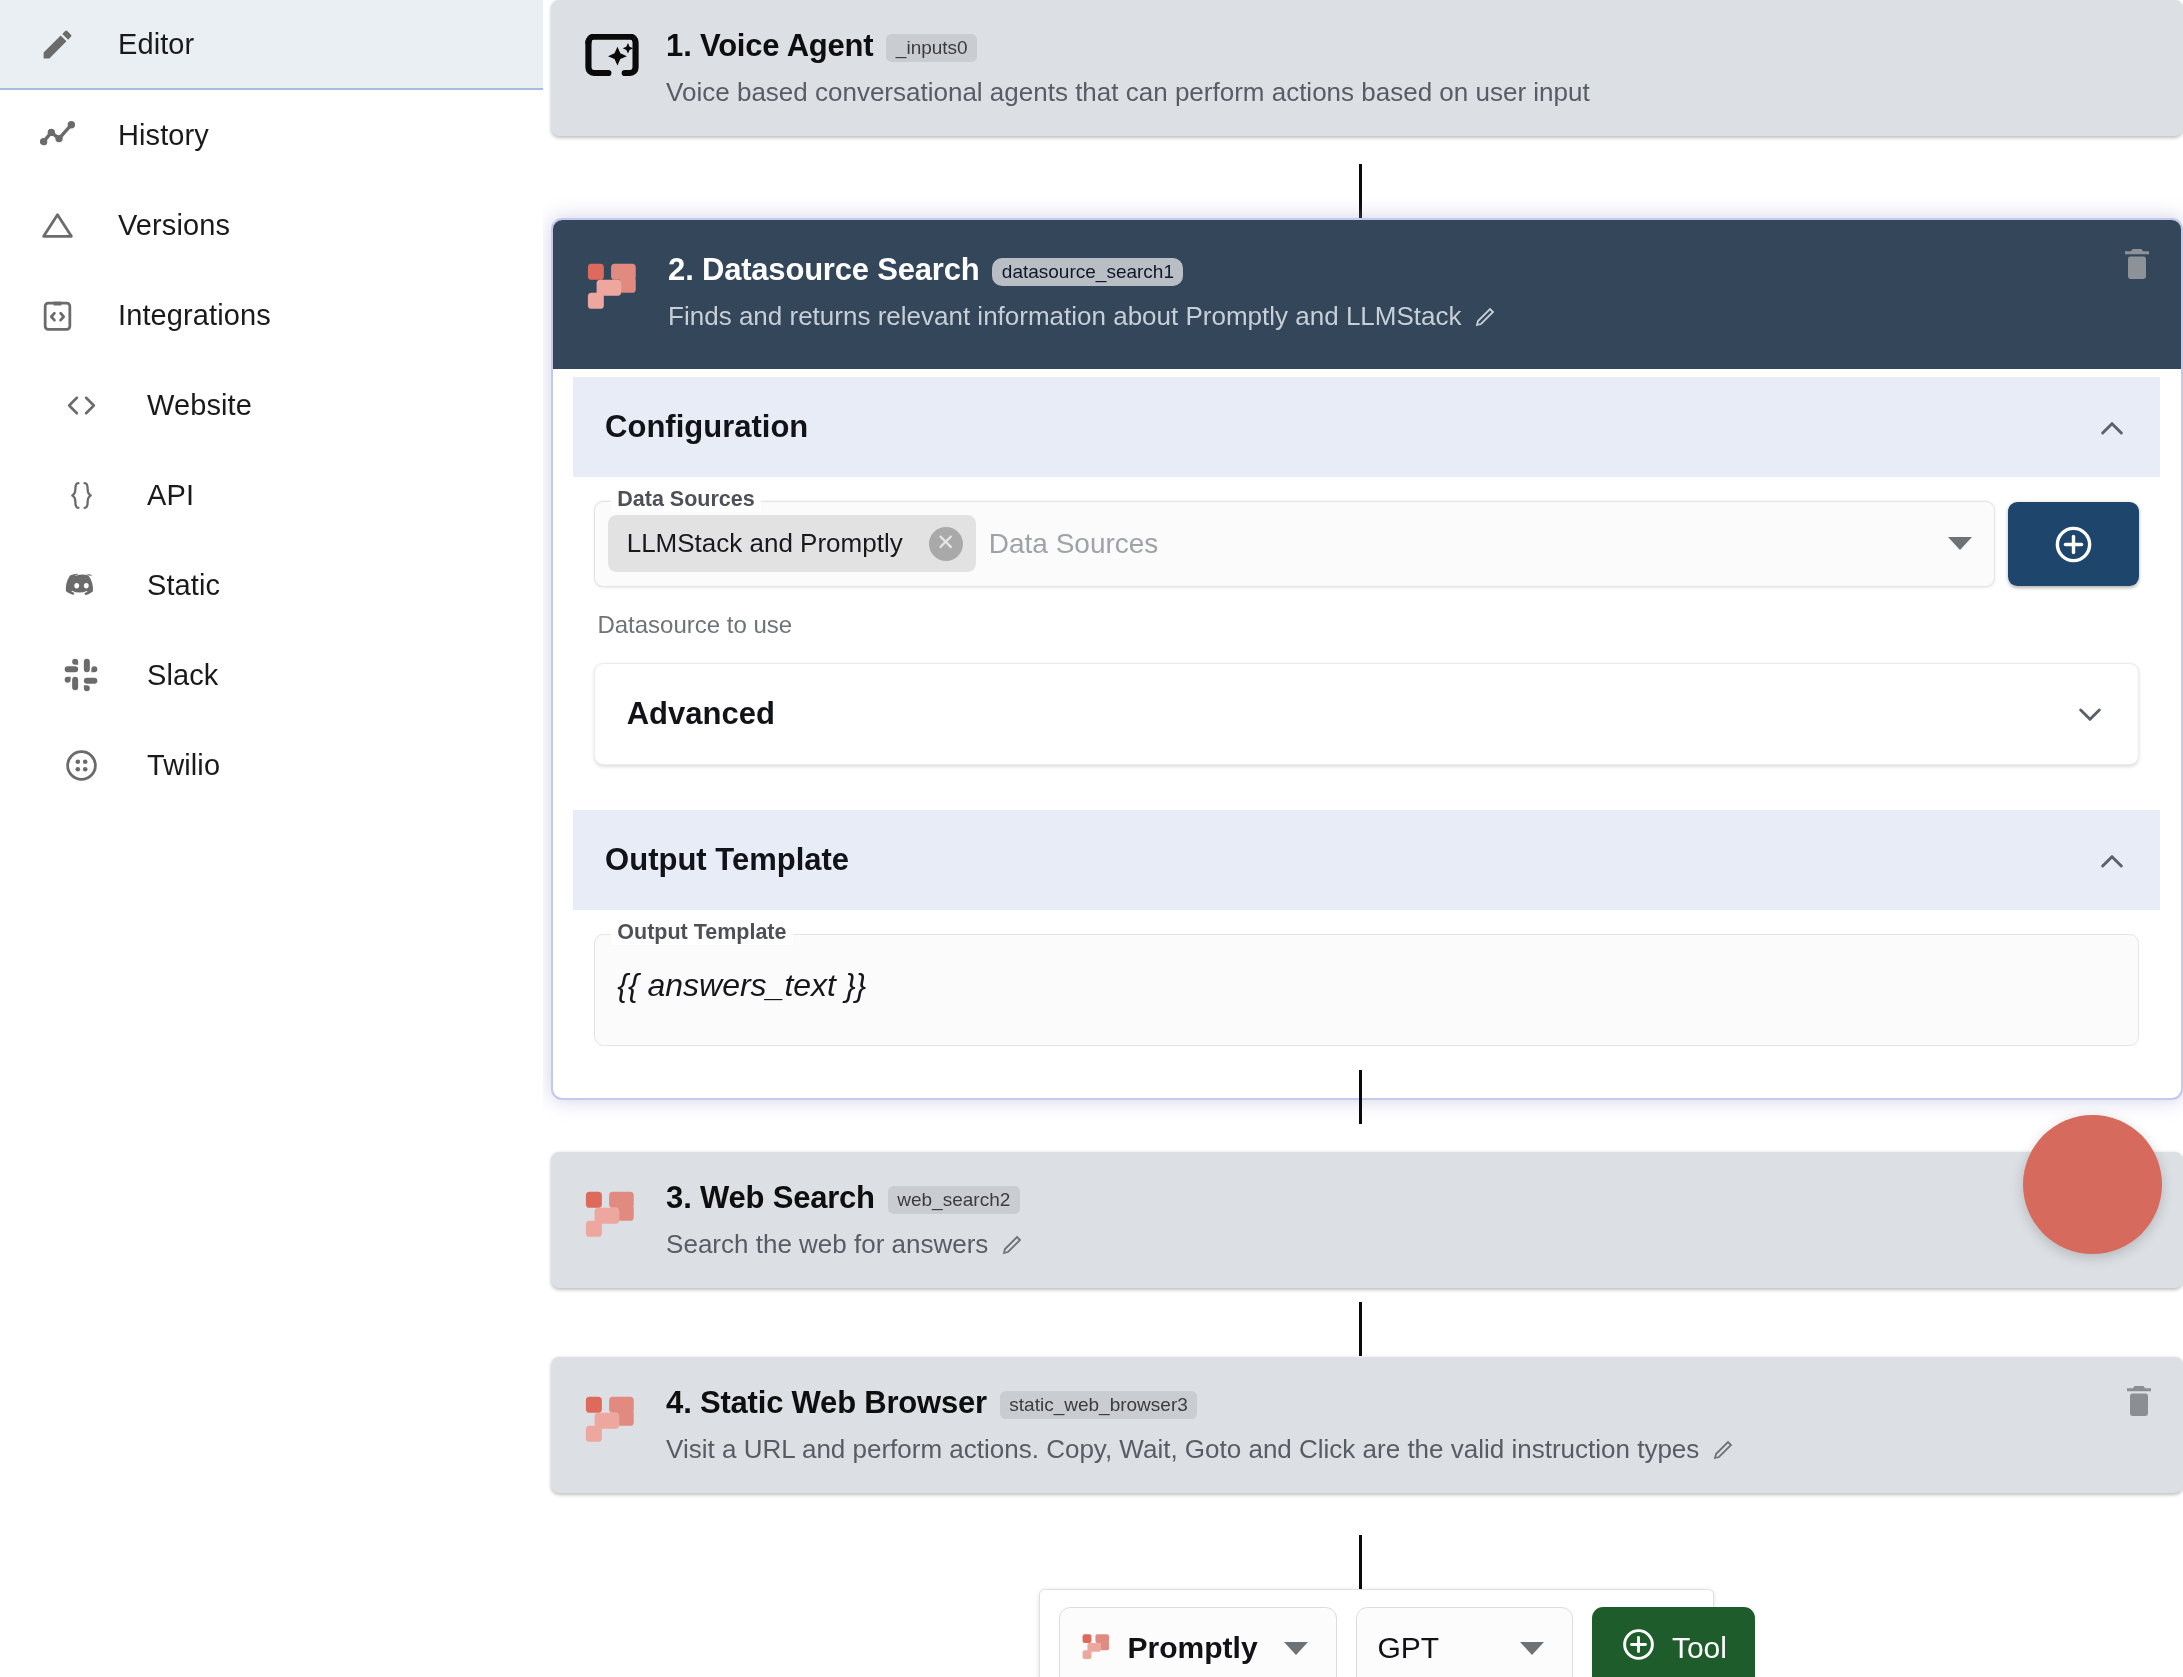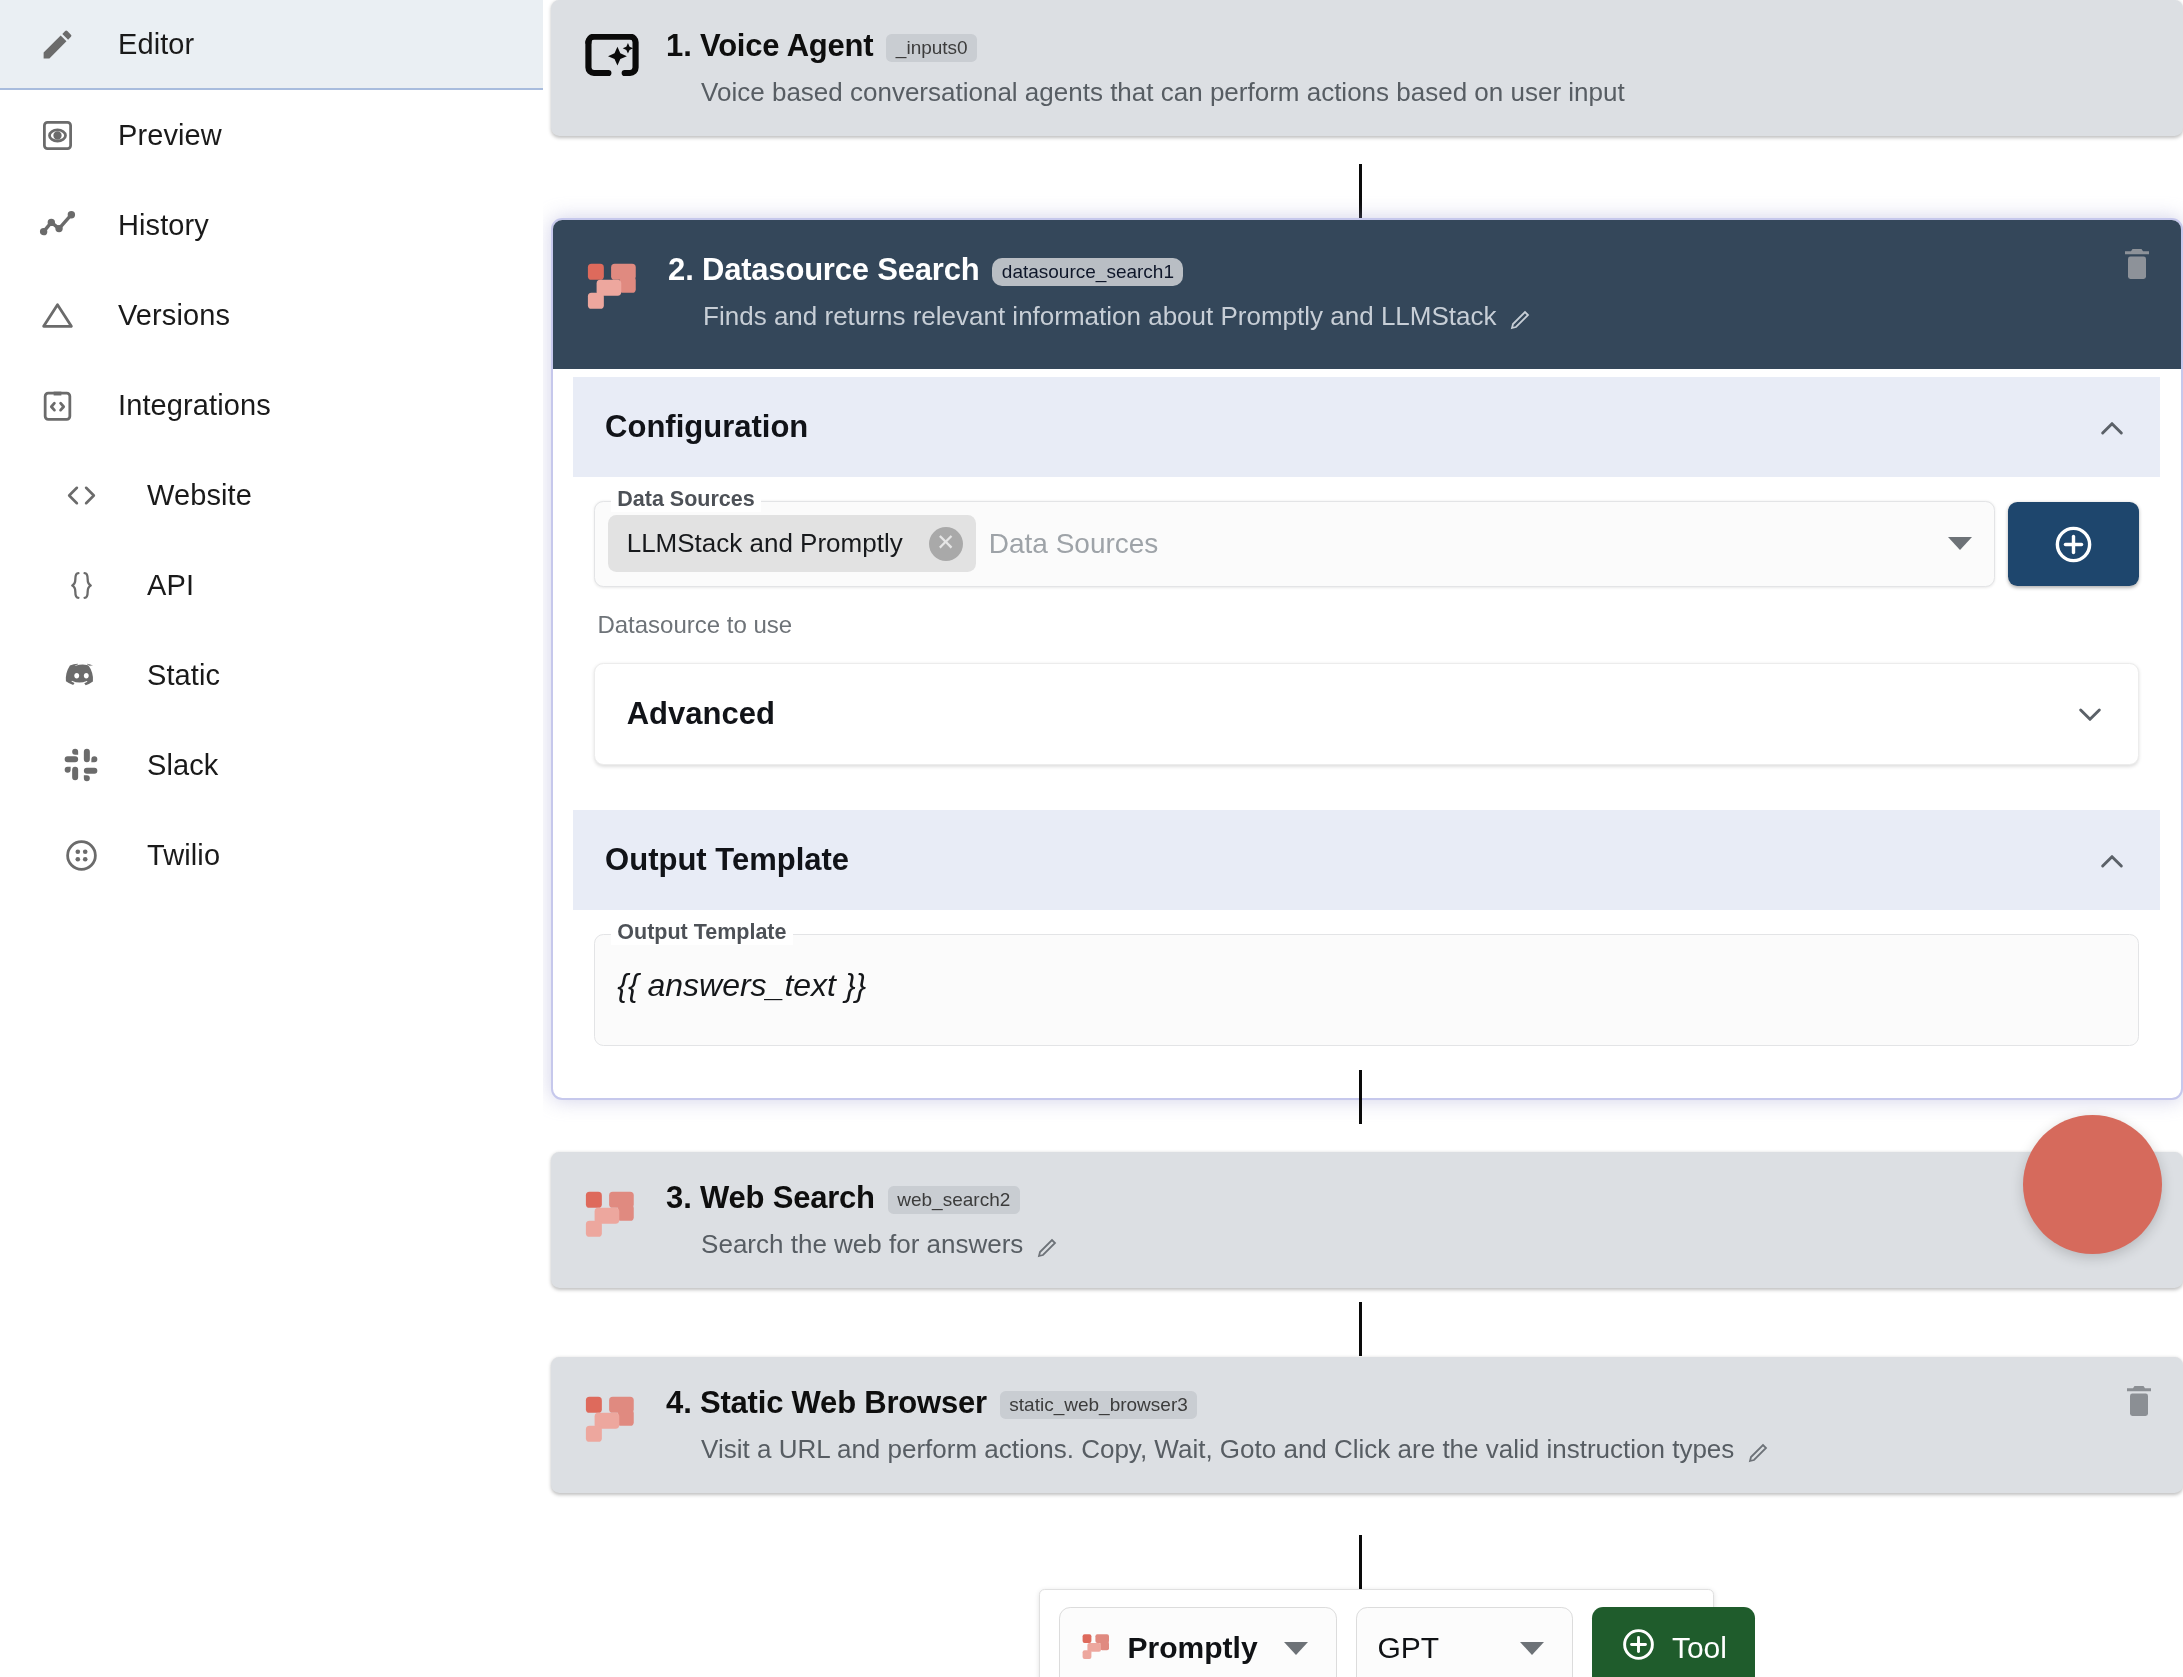--- a/index.html
+++ b/index.html
@@ -82,21 +82,21 @@
     color: #3c3c3c;
     font-size: 19px;
     padding: 3.7px 9.4px 4.7px;
     border-radius: 5.6px;
     line-height: 1;
     position: relative; top: 1.9px;
   }
   .node-desc {
     font-size: 26px; color: #575d63;
     margin-top: 13px;
-    display: flex; align-items: flex-end; gap: 11.2px; margin-left: 35px;
+    display: flex; align-items: center; gap: 11.2px;
   }
   .pencil-inline { color: #6d7278; display: inline-flex; }
   .trash-btn {
     position: absolute; right: 26px; top: 26px;
     color: #8b8f94; cursor: pointer;
   }
 
   
   .node.selected {
     background: #ffffff;
@@ -271,30 +271,20 @@
 
     <div class="nav-item active">
       <span class="nav-icon">
         <svg width="37" height="37" viewBox="0 0 24 24" fill="currentColor">
             <path d="M3 17.25V21h3.75L17.81 9.94l-3.75-3.75L3 17.25zM20.71 7.04a1 1 0 0 0 0-1.41l-2.34-2.34a1 1 0 0 0-1.41 0l-1.83 1.83 3.75 3.75 1.83-1.83z"></path>
           </svg>
       </span>
       <span class="nav-label">Editor</span>
     </div>
 
-    <div class="nav-item">
-      <span class="nav-icon">
-        <svg width="37" height="37" viewBox="0 0 24 24" fill="none" stroke="currentColor" stroke-width="1.8">
-          <rect x="3.5" y="3.5" width="17" height="17" rx="2"></rect>
-          <ellipse cx="12" cy="12" rx="5.2" ry="3.6" fill="none"></ellipse>
-          <circle cx="12" cy="12" r="1.8" fill="currentColor"></circle>
-        </svg>
-      </span>
-      <span class="nav-label">Preview</span>
-    </div>
 
     <div class="nav-item">
       <span class="nav-icon">
         <svg width="37" height="37" viewBox="0 0 24 24" fill="none" stroke="currentColor" stroke-width="2.2" stroke-linecap="round" stroke-linejoin="round">
           <polyline points="3,16 8,10 13,14 21,5"></polyline>
           <circle cx="3" cy="16" r="1.3" fill="currentColor"></circle>
             <circle cx="8" cy="10" r="1.3" fill="currentColor"></circle>
           <circle cx="13" cy="14" r="1.3" fill="currentColor"></circle>
             <circle cx="21" cy="5" r="1.3" fill="currentColor"></circle>
         </svg>

